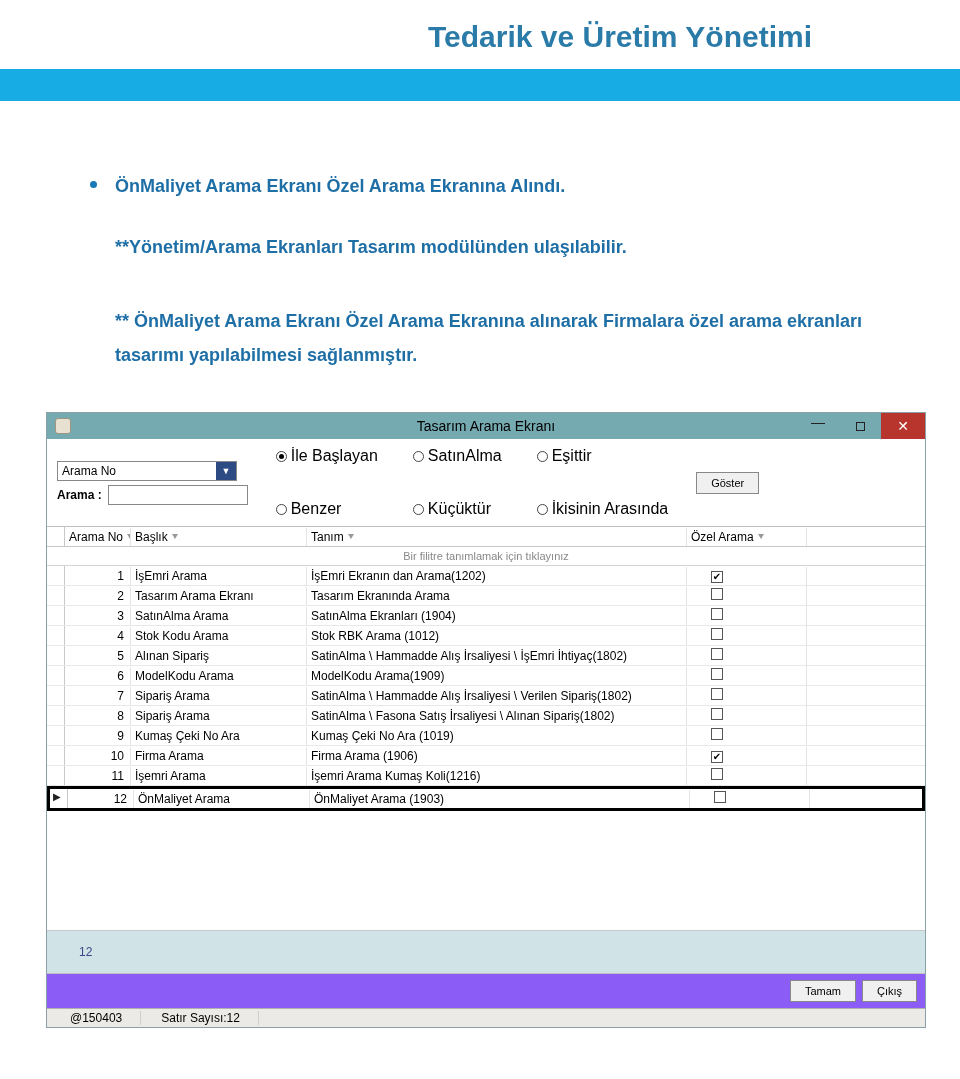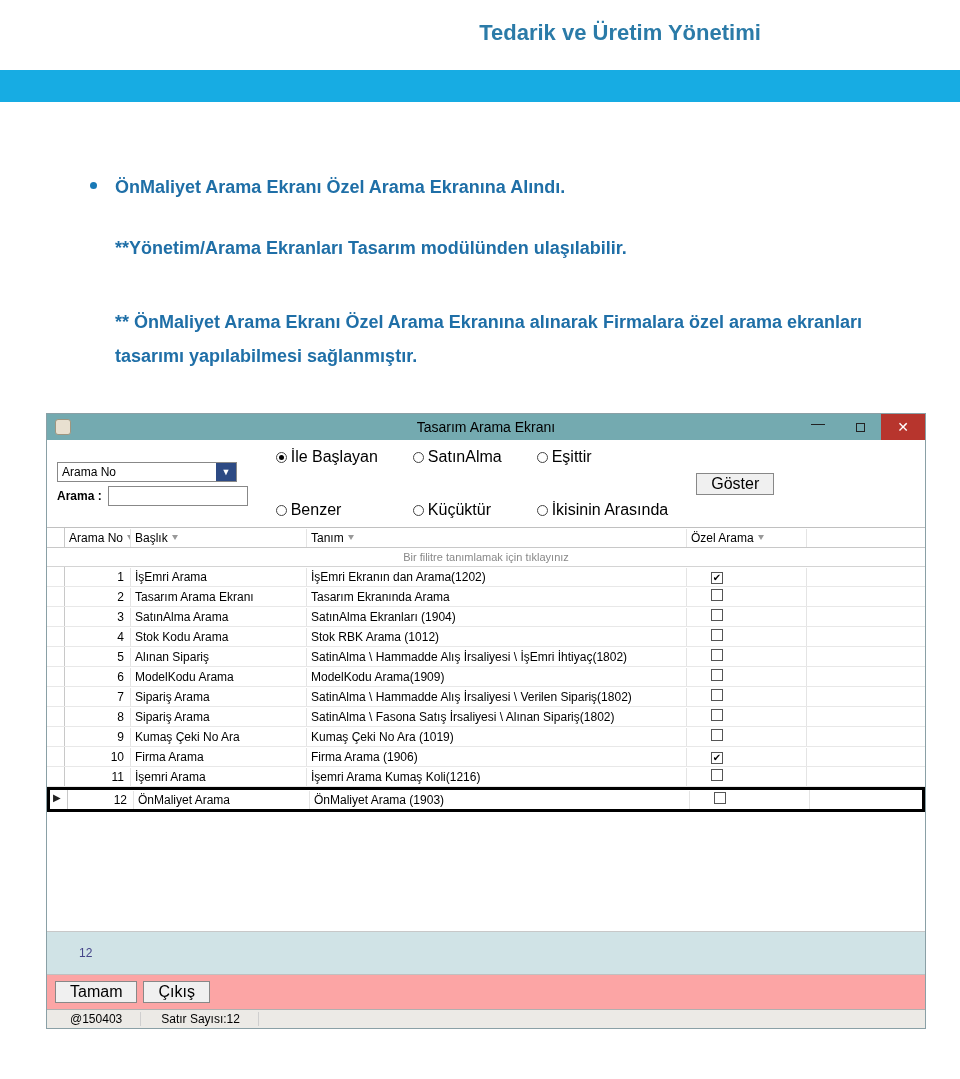--- a/index.html
+++ b/index.html
@@ -4,24 +4,24 @@
 <style>
   * { box-sizing: border-box; }
   body {
     margin: 0;
     font-family: Arial, Helvetica, sans-serif;
     background: #fff;
     width: 960px;
   }
   .page-title {
     color: #2b7ba8;
-    font-size: 22px;
+    font-size: 30px;
     font-weight: 700;
     text-align: center;
-    padding: 20px 0 24px;
+    padding: 20px 0 15px;
     margin-left: 280px;
   }
   .blue-bar {
     background: #17ace3;
     height: 32px;
     width: 100%;
     margin-bottom: 70px;
   }
   .content {
     padding: 0 60px 0 90px;
@@ -137,21 +137,21 @@
     width: 11px; height: 11px; border: 1px solid #444; border-radius: 50%;
     display: flex; align-items: center; justify-content: center;
   }
   .radio-dot.sel::after {
     content: ""; width: 5px; height: 5px; background: #000; border-radius: 50%;
   }
 
   .btn {
     border: 1px solid #888; background: #f0f0f0;
     height: 22px; padding: 0 14px;
-    font-size: 16px;
+    font-size: 11px;
     display: flex; align-items: center; justify-content: center;
     cursor: pointer;
   }
 
   .grid {
     font-size: 12px;
   }
   .grid-head, .grid-row {
     display: grid;
     grid-template-columns: 18px 66px 176px 380px 120px;
@@ -207,23 +207,23 @@
   .grid-empty { height: 120px; border-bottom: 1px solid #c8c8c8; }
 
   .pager {
     background: #d0e3e6;
     color: #448;
     font-size: 12px;
     padding: 14px 32px;
   }
 
   .footer-btns {
-    display: flex; gap: 6px;
+    display: flex; justify-content: flex-end; gap: 6px;
     padding: 6px 8px;
-    background: #fca5a5;
+    background: #8b5cf6;
     border-top: 1px solid #c0c0c0;
   }
 
   .statusbar {
     display: flex; gap: 20px;
     background: #eceae6;
     border-top: 1px solid #b0b0b0;
     font-size: 12px;
     padding: 2px 23px;
   }

